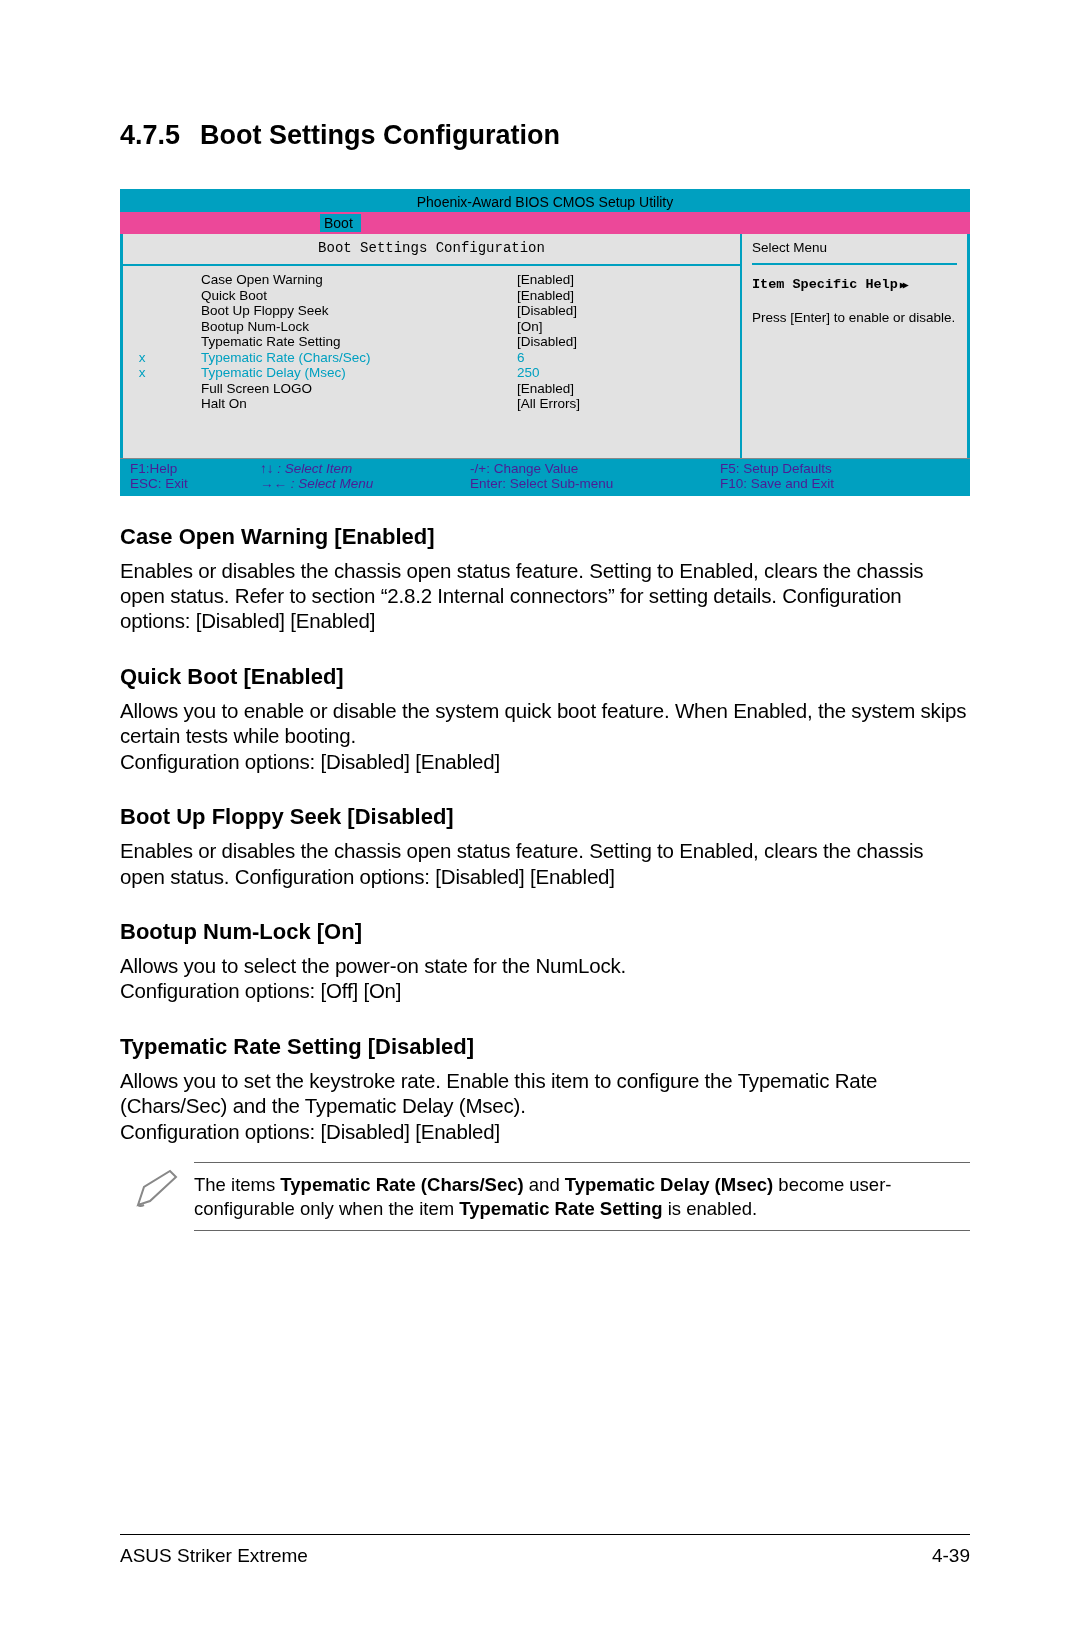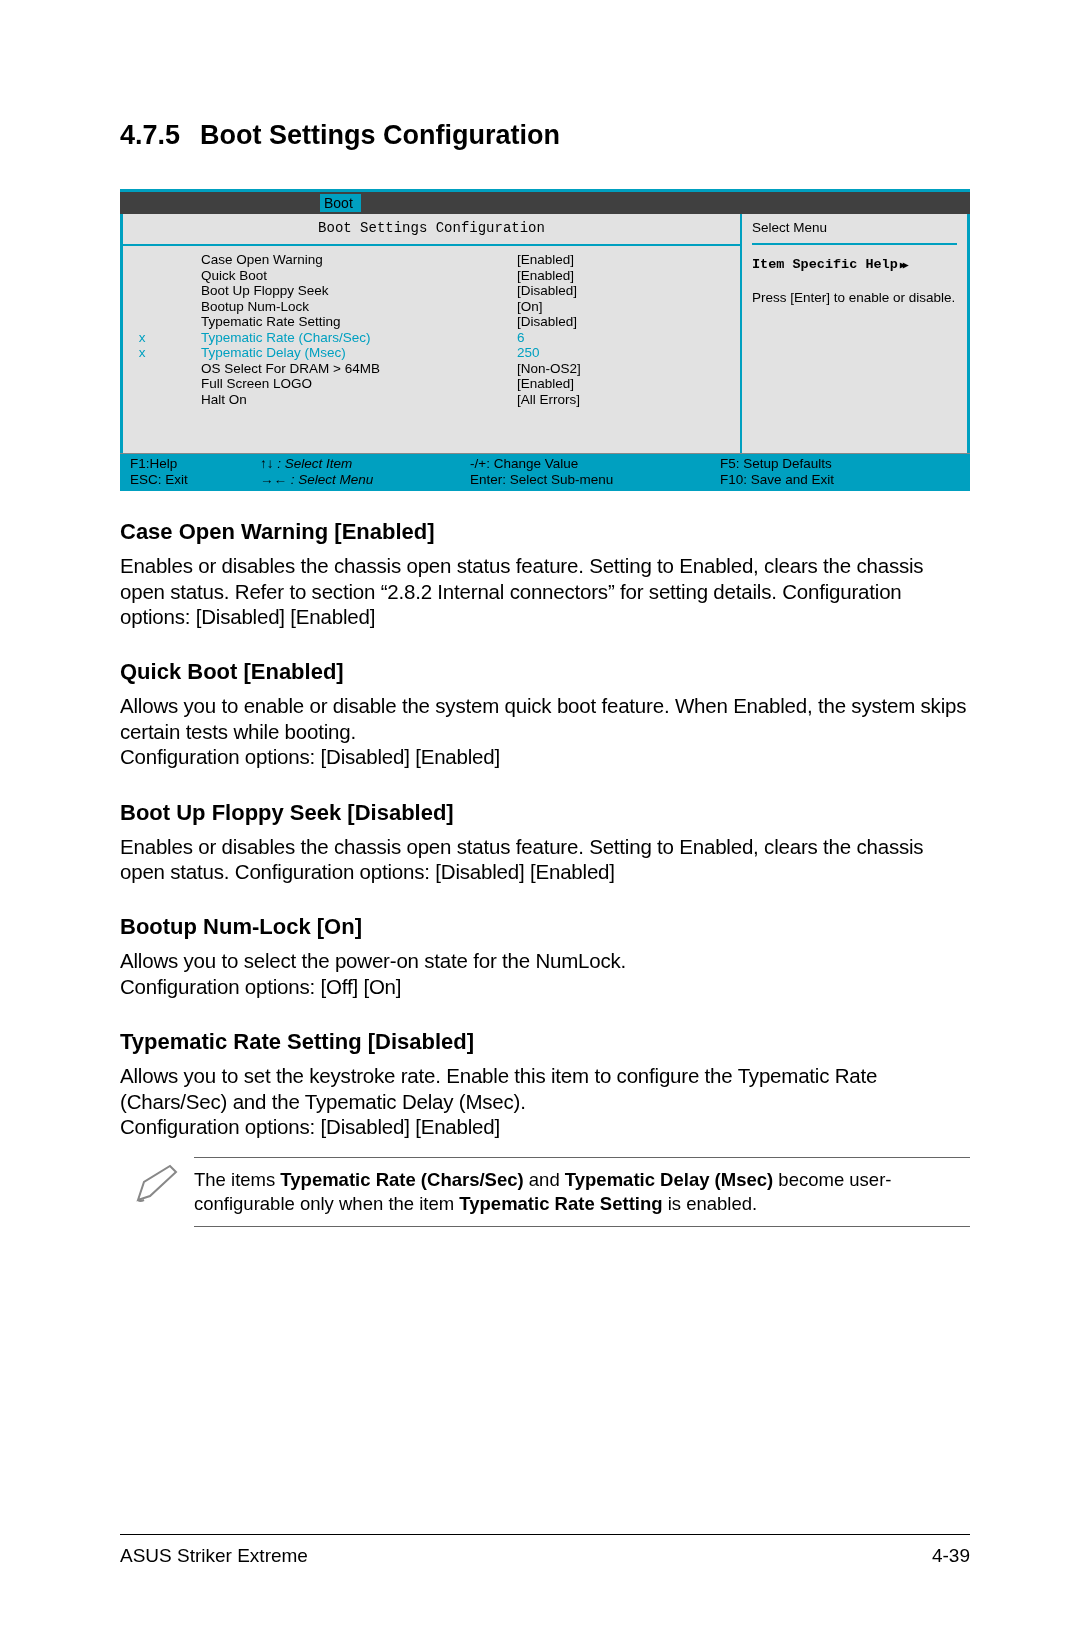--- a/index.html
+++ b/index.html
@@ -27,21 +27,21 @@
     font-size: 13.5px;
   }
   .bios-header {
     background: #00a0c0;
     color: #000;
     text-align: center;
     padding: 2px 0;
     font-size: 14px;
   }
   .bios-menubar {
-    background: #404040;
+    background: #ec4899;
     height: 22px;
     position: relative;
   }
   .bios-tab {
     position: absolute;
     left: 200px;
     top: 2px;
     background: #00a0c0;
     color: #000;
     font-size: 14px;
@@ -80,21 +80,21 @@
     padding: 6px 10px 10px 10px;
     font-size: 13.5px;
   }
   .bios-side-title { padding-bottom:8px; border-bottom: 2px solid #00a0c0;}
   .bios-help-title { font-family:"Courier New",monospace; font-weight:bold; margin-top:12px; }
   .bios-help-title::after { content:"\25B6\25B6"; font-size:10px; letter-spacing:-3px; margin-left:2px; }
   .bios-help-text { margin-top:18px; line-height:1.2;}
   .bios-footer {
     background:#00a0c0;
     border-top:1px solid #888;
-    color:#000000;
+    color:#4c1d95;
     display:flex;
     font-size:13.5px;
     padding:2px 10px 4px 10px;
   }
   .bios-footer .col { line-height:1.15; }
   .bios-footer .c1{width:130px;}
   .bios-footer .c2{width:210px;font-style:italic;}
   .bios-footer .c3{width:250px;}
   .bios-footer .c4{flex:1;}
 
@@ -130,20 +130,21 @@
 </style>
 </head>
 <body>
 
 <div class="page">
   <div class="section-title">
     <span class="section-num">4.7.5</span><span>Boot Settings Configuration</span>
   </div>
 
   <div class="bios">
+    <div class="bios-header">Phoenix-Award BIOS CMOS Setup Utility</div>
     <div class="bios-menubar">
       <div class="bios-tab">Boot</div>
     </div>
     <div class="bios-body">
       <div class="bios-main">
         <div class="bios-subtitle">Boot&nbsp;Settings&nbsp;Configuration</div>
         <div class="bios-rows" id="bios-rows">
             <div class="bios-row">
               <span class="mark"></span>
               <span class="label">Case Open Warning</span>
@@ -171,25 +172,20 @@
             </div>
             <div class="bios-row dis">
               <span class="mark">x</span>
               <span class="label">Typematic Rate (Chars/Sec)</span>
               <span class="val">6</span>
             </div>
             <div class="bios-row dis">
               <span class="mark">x</span>
               <span class="label">Typematic Delay (Msec)</span>
               <span class="val">250</span>
-            </div>
-            <div class="bios-row">
-              <span class="mark"></span>
-              <span class="label">OS Select For DRAM &gt; 64MB</span>
-              <span class="val">[Non-OS2]</span>
             </div>
             <div class="bios-row">
               <span class="mark"></span>
               <span class="label">Full Screen LOGO</span>
               <span class="val">[Enabled]</span>
             </div>
             <div class="bios-row">
               <span class="mark"></span>
               <span class="label">Halt On</span>
               <span class="val">[All Errors]</span>

